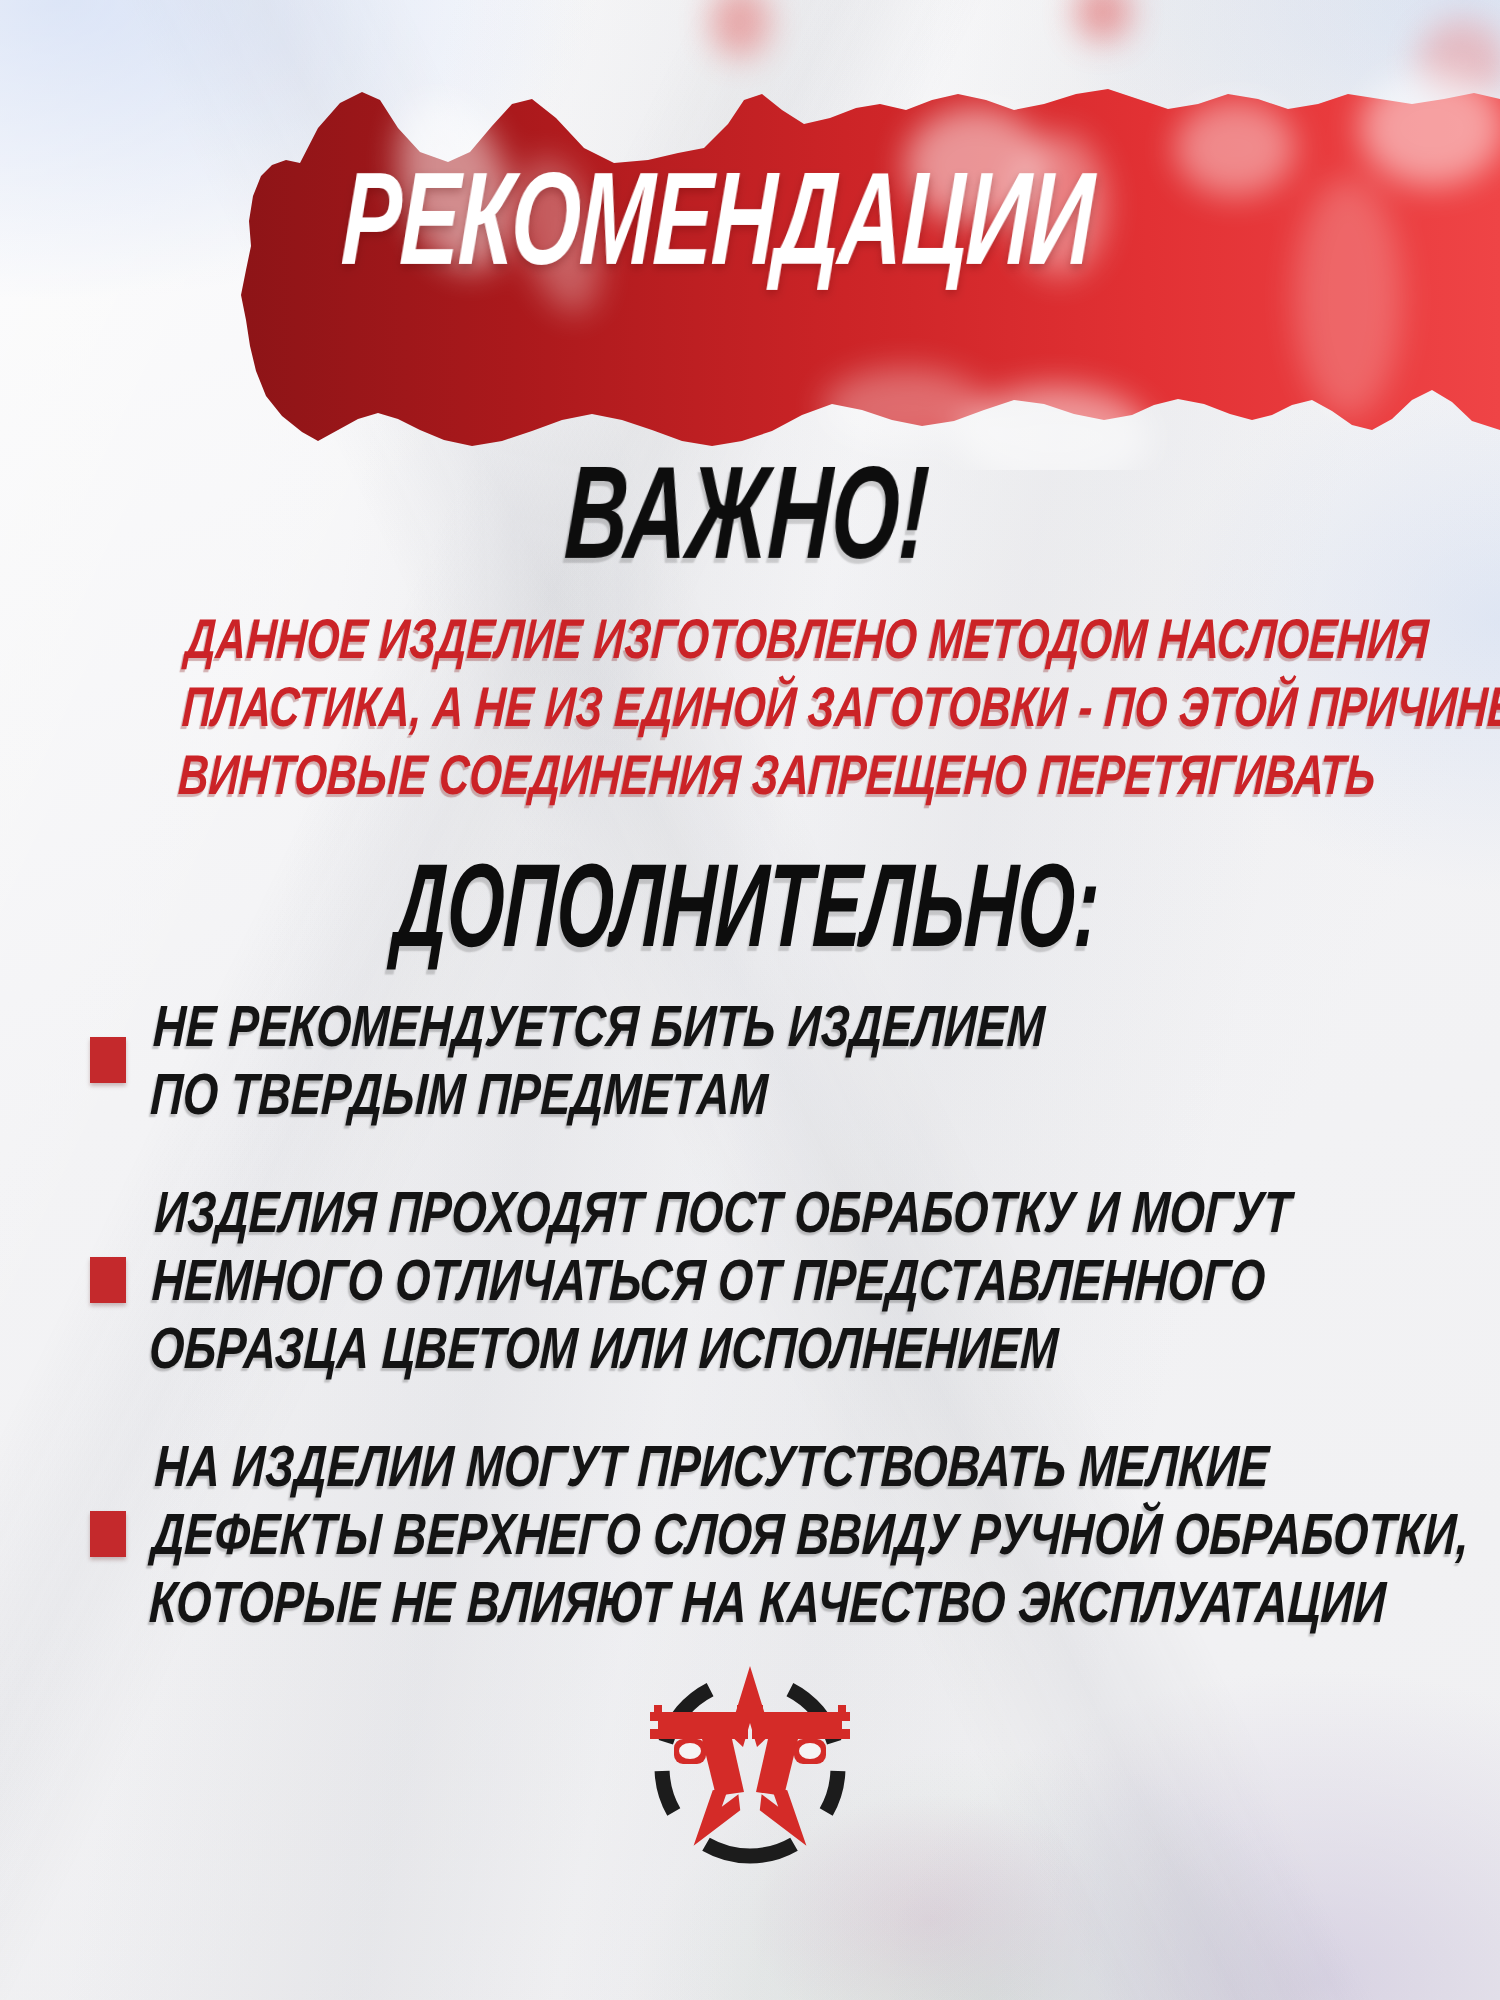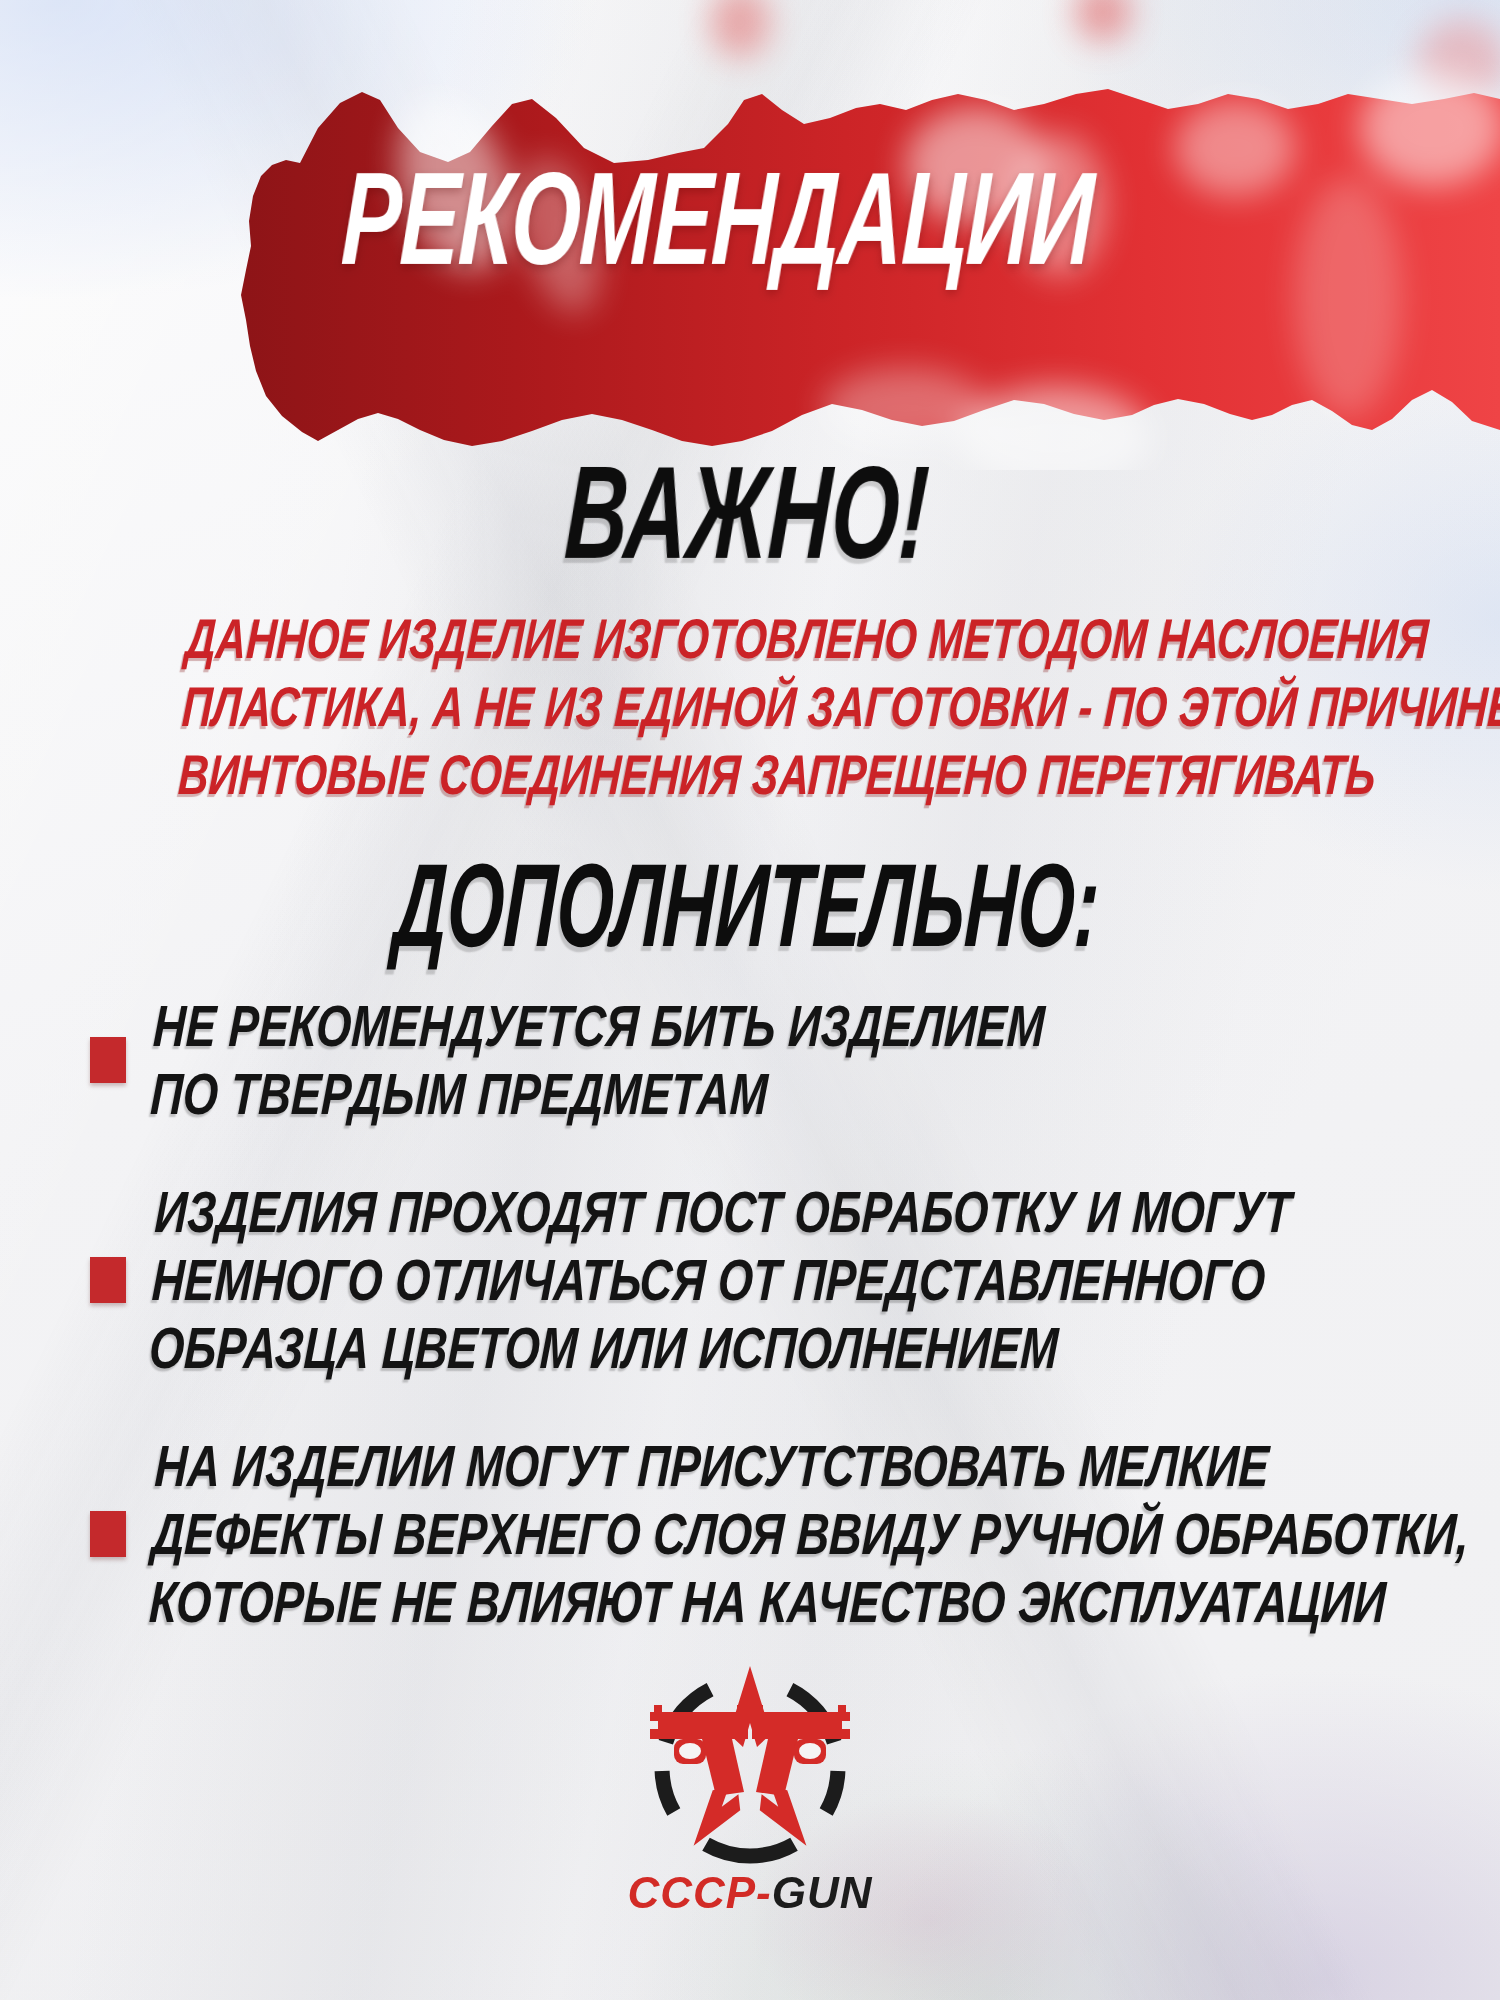--- a/index.html
+++ b/index.html
@@ -219,17 +219,14 @@
           <rect x="3" y="-7" width="8" height="7"></rect>
           <path d="M16,27 L46,27 L32,84 L4,80 Z"></path>
           <rect x="42" y="27" width="32" height="25" rx="9"></rect>
         </g>
       </g>
 
       <ellipse cx="60" cy="-17" rx="11" ry="8" fill="#f5f4f5"></ellipse>
       <ellipse cx="-60" cy="-17" rx="11" ry="8" fill="#f5f4f5"></ellipse>
     </svg>
   </div>
-  <div class="logo-text">
-    <span class="red">СССР-</span><span class="black">GUN</span>
-  </div>
 
 </div>
 
 </body></html>

